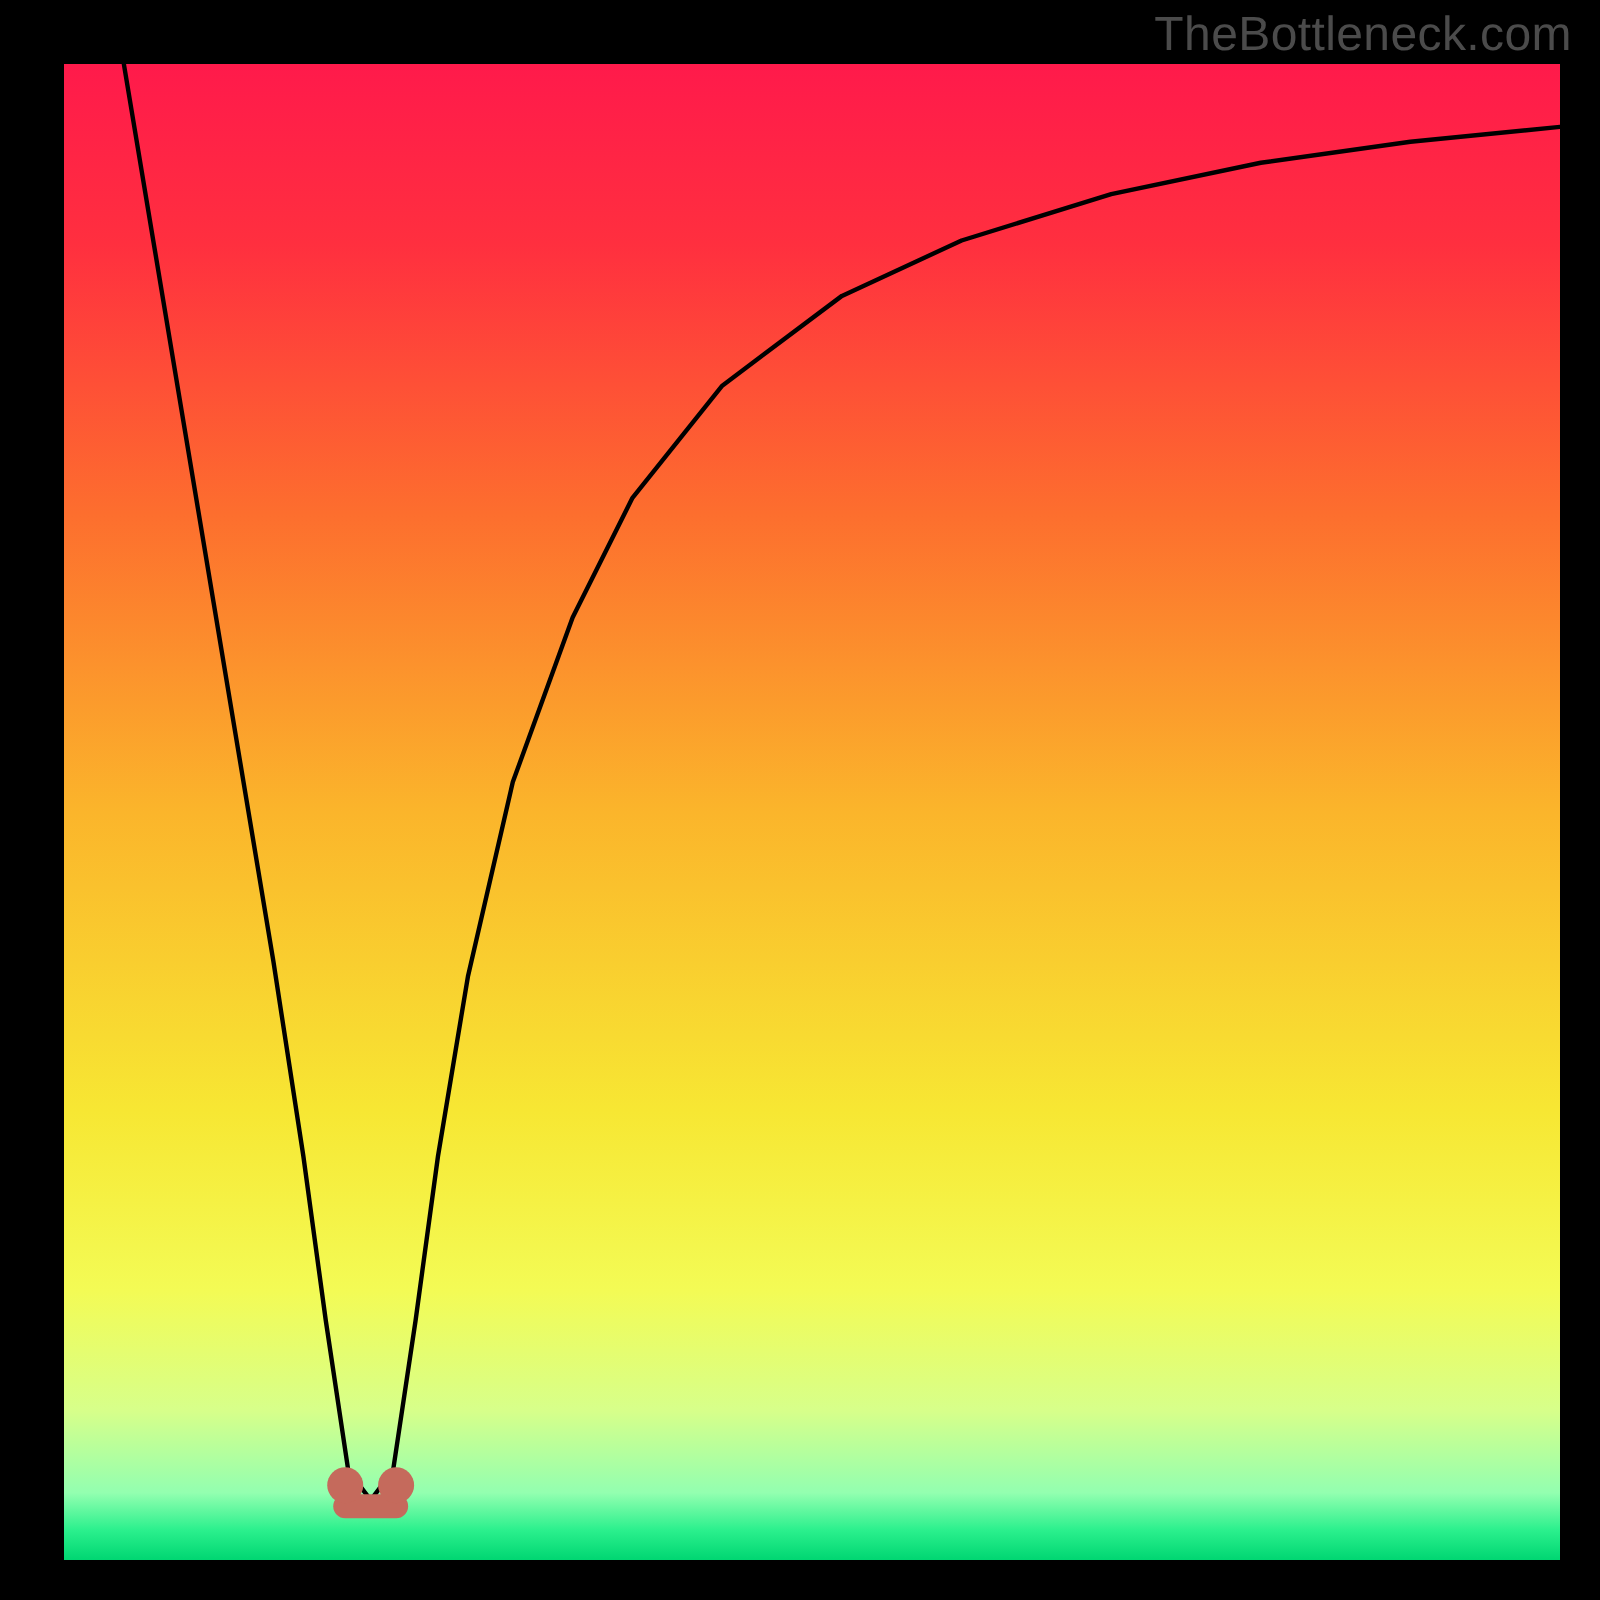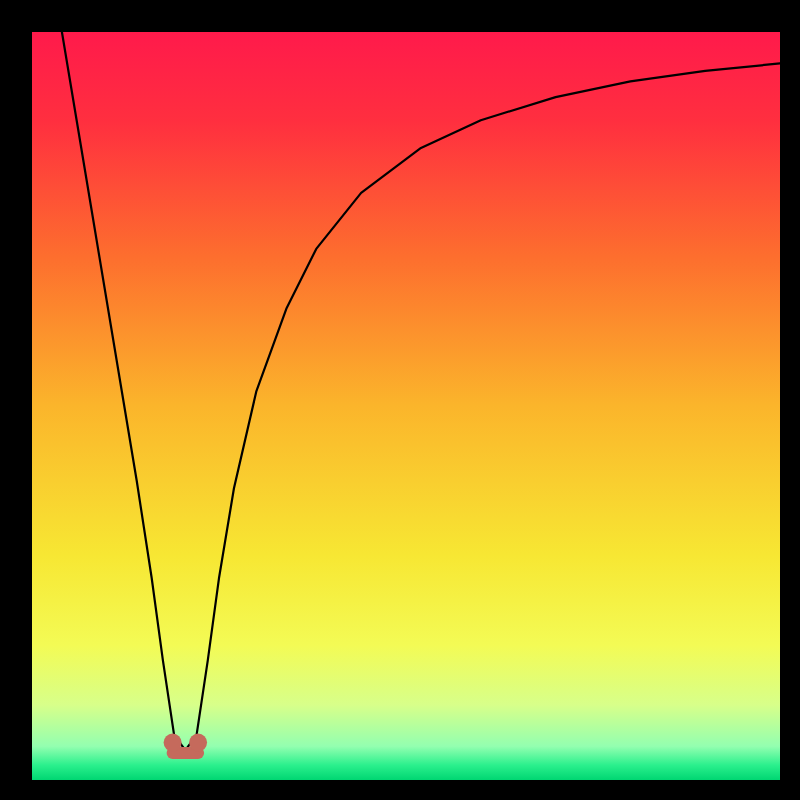--- a/index.html
+++ b/index.html
@@ -42,13 +42,14 @@
 
 <div id="frame">
   <div id="plot" style="left: 32px; top: 32px; width: 748px; height: 748px; background: linear-gradient(rgb(255, 26, 75) 0%, rgb(255, 47, 63) 12%, rgb(253, 110, 46) 30%, rgb(251, 181, 43) 50%, rgb(247, 231, 51) 70%, rgb(243, 251, 85) 82%, rgb(215, 255, 138) 90%, rgb(147, 255, 176) 95.5%, rgb(43, 240, 141) 98%, rgb(0, 214, 114) 100%);">
     <svg id="curve" width="748" height="748" viewBox="0 0 748 748">
         <path d="M29.92 0.00 L44.88 89.76 L59.84 179.52 L74.80 269.28 L89.76 359.04 L104.72 448.80 L119.68 546.04 L130.90 628.32 L142.12 703.12 L153.34 718.08 L164.56 703.12 L175.78 628.32 L187.00 546.04 L201.96 456.28 L224.40 359.04 L254.32 276.76 L284.24 216.92 L329.12 160.82 L388.96 115.94 L448.80 88.26 L523.60 65.08 L598.40 49.37 L673.20 38.90 L748.00 31.42" fill="none" stroke="#000000" stroke-width="2.2" stroke-linejoin="round" stroke-linecap="round"></path>
         <line x1="140.62" x2="166.06" y1="721.07" y2="721.07" stroke="#c56a5c" stroke-width="12" stroke-linecap="round"></line>
         <circle cx="140.62" cy="710.60" r="9" fill="#c56a5c"></circle>
         <circle cx="166.06" cy="710.60" r="9" fill="#c56a5c"></circle>
       </svg>
   </div>
+  <div id="watermark" style="right: 14px;">TheBottleneck.com</div>
 </div>
 
 </body></html>

